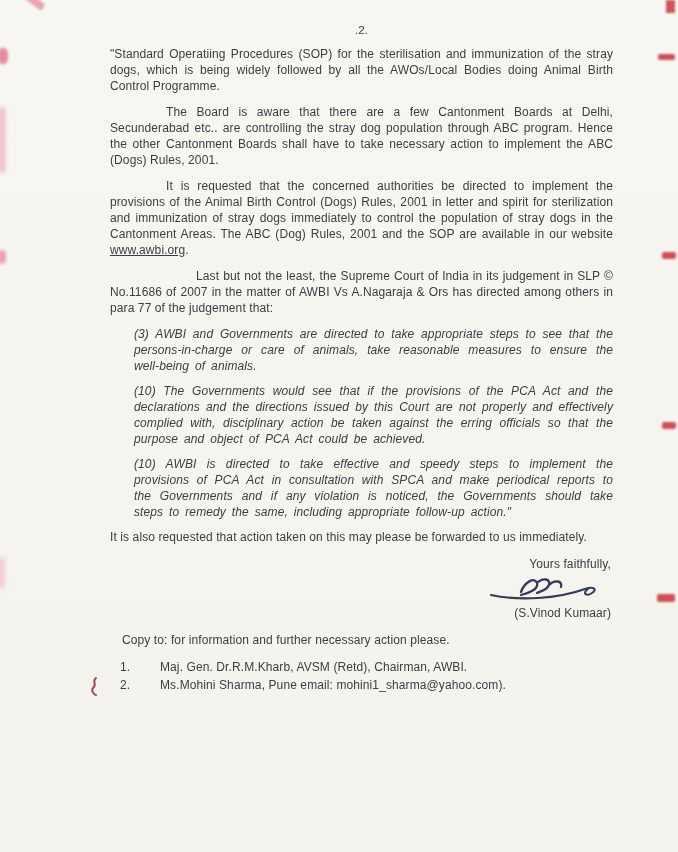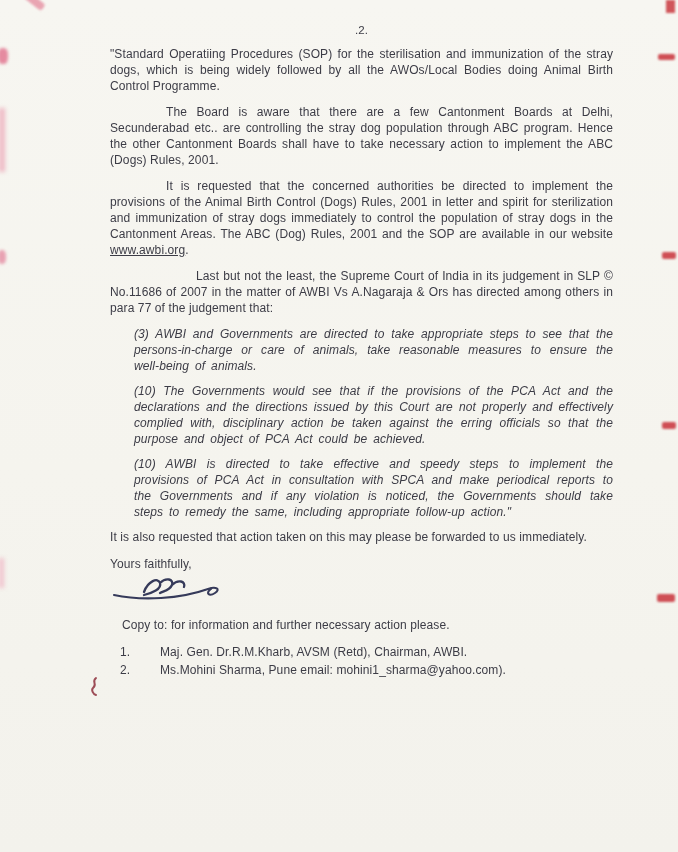--- a/index.html
+++ b/index.html
@@ -27,21 +27,21 @@
   .indent-lg { text-indent:86px; }
   .quote {
     font-style:italic;
     margin-left:24px;
     margin-bottom:9px;
     word-spacing:2.5px;
     text-align:justify;
   }
   .link { text-decoration:underline; }
   .closing { margin-bottom:12px; text-align:left; }
-  .sigblock { margin-top:4px; padding-right:2px; }
+  .sigblock { text-align:right; margin-top:4px; padding-right:2px; }
   .sigblock .line { line-height:15px; }
   .sig-img { margin:2px 6px -4px 0; }
   .copyblock { margin-top:12px; text-align:left; }
   .copy-heading { margin-left:12px; line-height:15px; }
   .copy-list { margin-top:12px; }
   .copy-row { display:flex; padding-left:10px; line-height:15px; margin-bottom:3px; }
   .copy-num { width:40px; flex:0 0 40px; }
   .copy-text { flex:1; text-align:left; }
 
   
@@ -100,20 +100,21 @@
   <p class="closing">It is also requested that action taken on this may please be forwarded to us immediately.</p>
 
   <div class="sigblock">
     <div class="line">Yours faithfully,</div>
     <div>
       <svg class="sig-img" width="118" height="32" viewBox="0 0 118 32">
         <path d="M34,18 C38,7 48,3 50,9 C52,15 42,19 34,21 M50,9 C56,3 64,5 62,11 C60,16 54,17 50,19 M62,11 C68,5 76,7 74,13" stroke="#252a4d" stroke-width="2.3" fill="none" stroke-linecap="round" opacity="0.92"></path>
         <path d="M4,21 C32,27 70,25 98,15 C106,12 111,15 105,19 C99,23 95,19 101,15" stroke="#252a4d" stroke-width="2.1" fill="none" stroke-linecap="round" opacity="0.92"></path>
       </svg>
     </div>
+    <div class="line">(S.Vinod Kumaar)</div>
   </div>
 
   <div class="copyblock">
     <div class="copy-heading">Copy to: for information and further necessary action please.</div>
     <div class="copy-list">
       <div class="copy-row">
         <span class="copy-num">1.</span>
         <span class="copy-text">Maj. Gen. Dr.R.M.Kharb, AVSM (Retd), Chairman, AWBI.</span>
       </div>
       <div class="copy-row">

